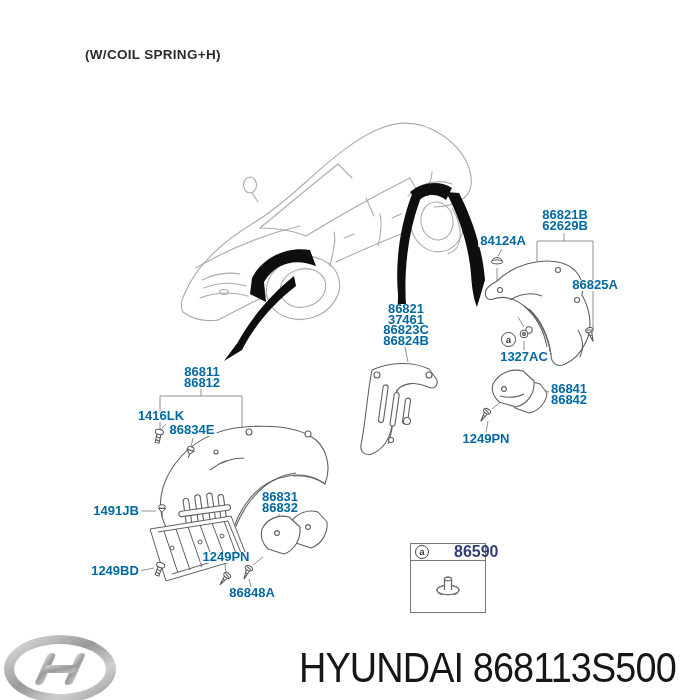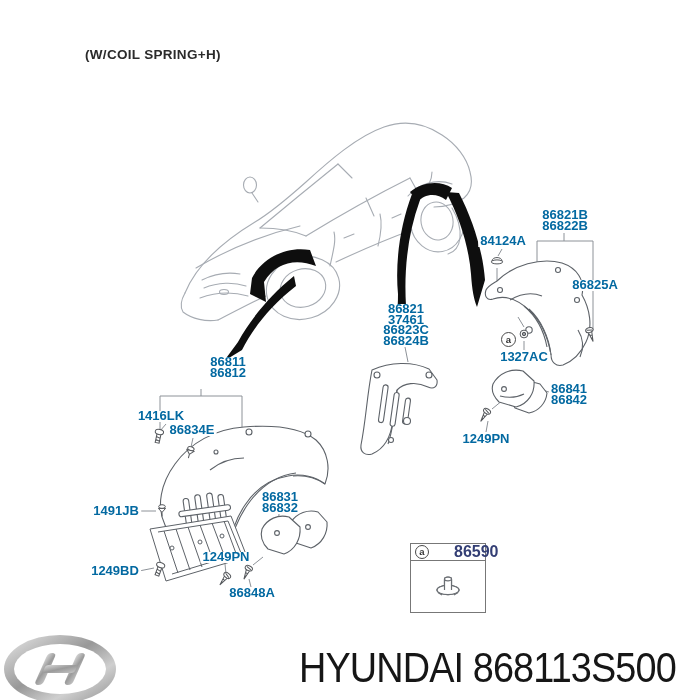--- a/index.html
+++ b/index.html
@@ -210,21 +210,21 @@
       <use href="#ic-grommet" transform="translate(497,261)"></use>
       <use href="#ic-nut" transform="translate(524,334)"></use>
       <use href="#ic-screw" transform="translate(590,332) rotate(-18)"></use>
     </g>
   </svg>
 
   <div class="note">(W/COIL SPRING+H)</div>
 
   <div class="plbl" style="left:565px;top:210px;">
     <div>86821B</div>
-      <div>86822B</div>
+      <div>62629B</div>
   </div>
   <div class="plbl" style="left:503px;top:236px;text-align:center;">
     <div>84124A</div>
   </div>
   <div class="plbl" style="left:595px;top:280px;">
     <div>86825A</div>
   </div>
   <div class="plbl" style="left:406px;top:304px;">
     <div>86821</div>
       <div>37461</div>
@@ -234,21 +234,21 @@
   <div class="plbl" style="left:524px;top:352px;">
     <div>1327AC</div>
   </div>
   <div class="plbl" style="left:569px;top:384px;">
     <div>86841</div>
       <div>86842</div>
   </div>
   <div class="plbl" style="left:486px;top:434px;">
     <div>1249PN</div>
   </div>
-  <div class="plbl" style="left:202px;top:357px;margin-left:26px;">
+  <div class="plbl" style="left:202px;top:367px;">
     <div>86811</div>
       <div>86812</div>
   </div>
   <div class="plbl" style="left:161px;top:411px;">
     <div>1416LK</div>
   </div>
   <div class="plbl" style="left:192px;top:425px;">
     <div>86834E</div>
   </div>
   <div class="plbl" style="left:280px;top:492px;">

